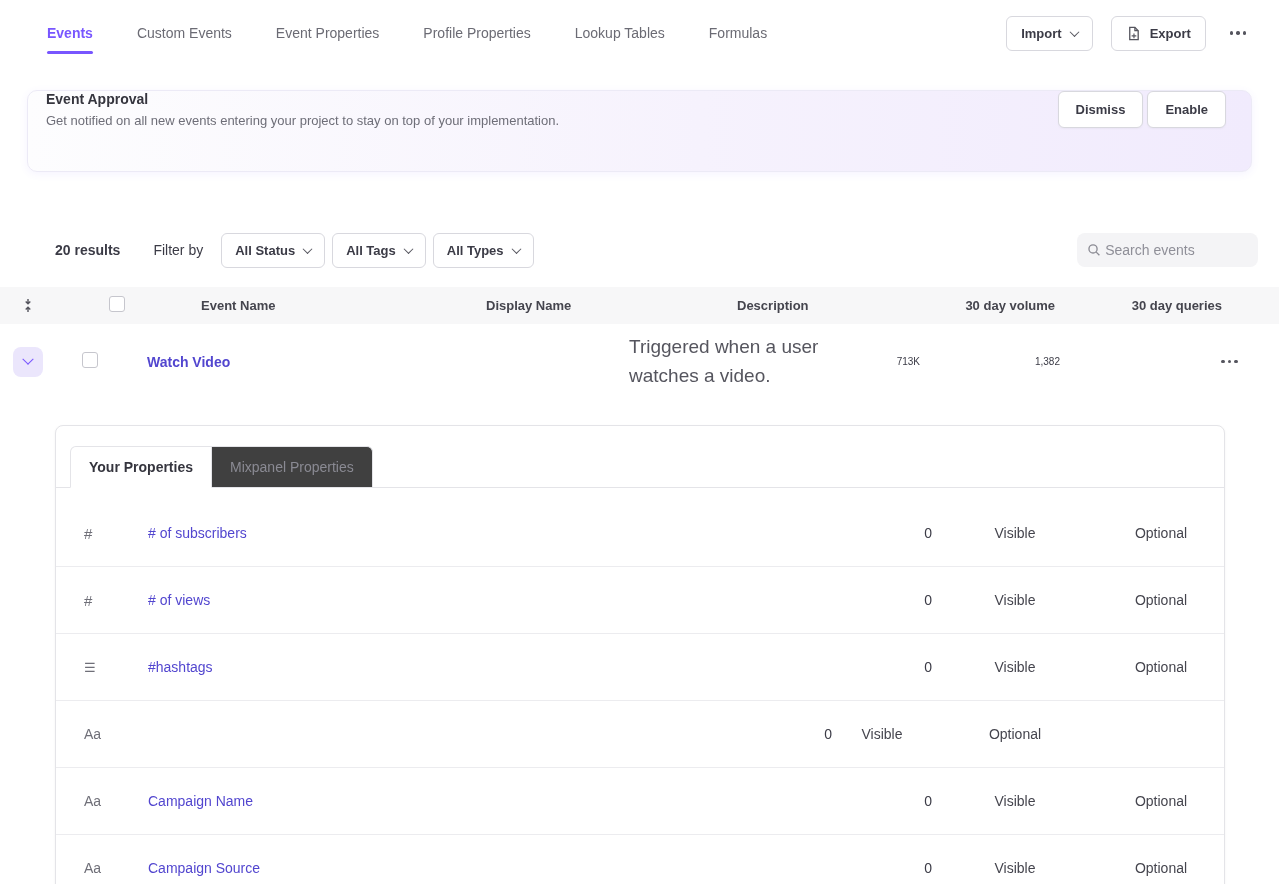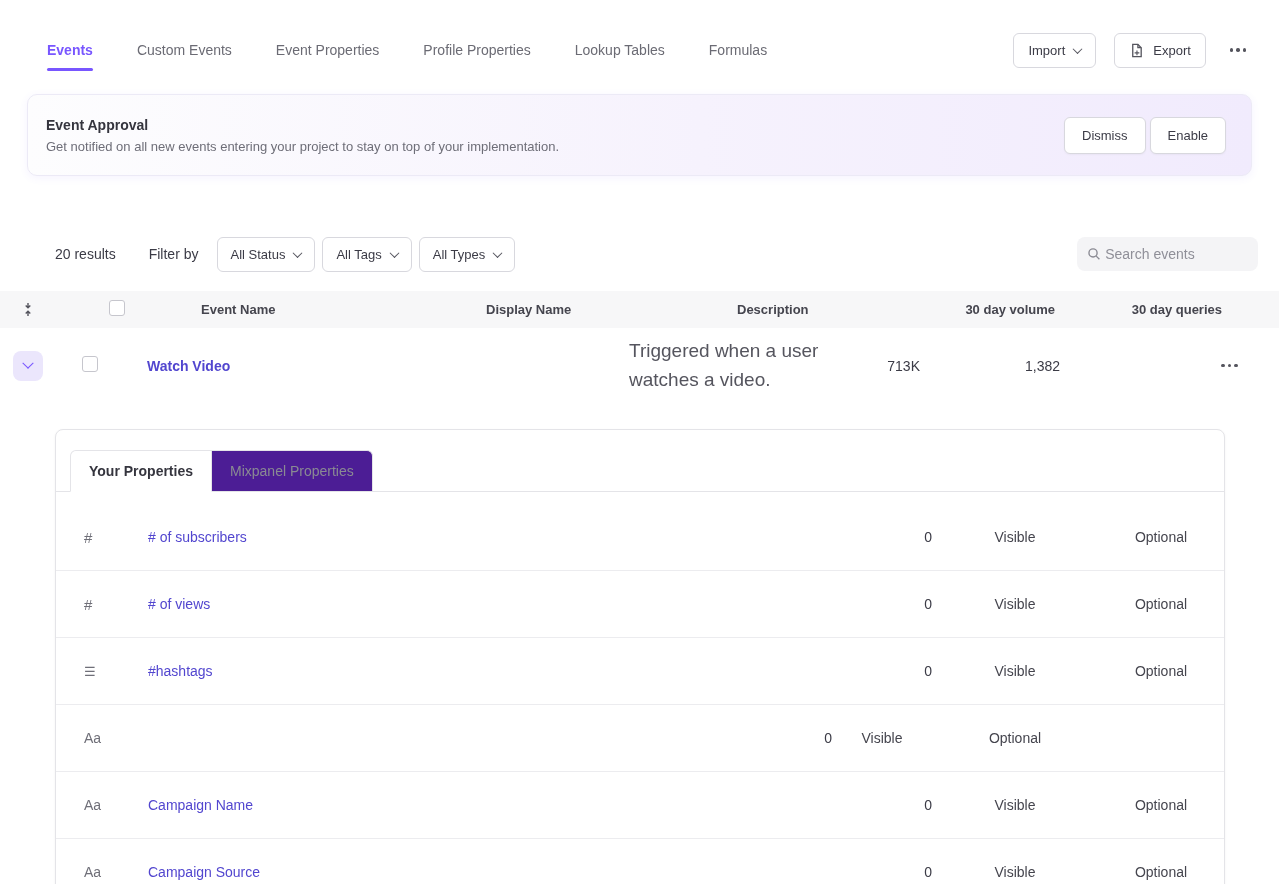--- a/index.html
+++ b/index.html
@@ -8,52 +8,52 @@
     font-family: "Liberation Sans", "DejaVu Sans", sans-serif;
     background:#ffffff; color:#3b3b46; overflow:hidden; position:relative;
     font-size:14px;
   }
   :root{
     --accent:#7856ff; --link:#5246cf; --ink:#3b3b46; --muted:#6e6e78;
     --border:#e5e5e9; --btn-border:#d8d8de;
   }
 
   
-  .topnav{ height:66px; display:flex; align-items:center; padding:0 27px 0 47px; background:#fff;margin-top:17px; }
+  .topnav{ height:66px; display:flex; align-items:center; padding:0 27px 0 47px; background:#fff; }
   .tabs{ display:flex; align-items:center; gap:44px; }
   .tab{ font-size:14px; color:#6b6b74; cursor:pointer; position:relative; white-space:nowrap; }
   .tab.active{ color:var(--accent); font-weight:700; }
   .tab.active::after{ content:""; position:absolute; left:0; right:0; bottom:-13px; height:3px; border-radius:3px; background:var(--accent); }
   .nav-actions{ margin-left:auto; display:flex; align-items:center; gap:18px; }
   .btn{
     display:inline-flex; align-items:center; gap:9px; padding:9px 14px;
     background:#fff; border:1px solid var(--btn-border); border-radius:6px;
-    font-size:13px; font-weight:400; color:var(--ink); cursor:pointer;
+    font-size:13px; font-weight:700; color:var(--ink); cursor:pointer;
     font-family:inherit;
   }
   .chev{ width:7px; height:7px; border-right:1.6px solid #55555e; border-bottom:1.6px solid #55555e; transform:rotate(45deg) translate(-1px,-1px); display:inline-block; }
   .dots{ display:inline-flex; gap:3px; align-items:center; }
   .dots i{ width:3.4px; height:3.4px; border-radius:50%; background:#55555e; }
   .more-btn{ padding:6px; cursor:pointer; display:inline-flex; }
 
   
   .banner{
-    margin:11px 27px 0; height:82px; border-radius:10px;
+    margin:24px 27px 0; height:82px; border-radius:10px;
     background:linear-gradient(90deg,#fdfdfe 0%, #f6f2fd 55%, #f1ebfd 100%);
     border:1px solid #eceaf6; box-shadow:0 2px 8px rgba(120,86,255,0.07);
-    display:flex; align-items:center; padding:0 25px 0 18px;
+    display:flex; align-items:flex-start; padding:0 25px 0 18px;
   }
   .banner-title{ font-size:14px; font-weight:700; color:#35353e; margin-bottom:6px; }
   .banner-desc{ font-size:13px; color:#6e6e78; }
   .banner-actions{ margin-left:auto; display:flex; gap:4px; }
   .banner .btn{ box-shadow:0 1px 2px rgba(0,0,0,0.04); padding:10px 17px; }
 
   
   .filter-row{ margin-top:60px; height:36px; display:flex; align-items:center; padding-left:55px; }
-  .results{ font-weight:400; font-size:14px; color:var(--ink); }
+  .results{ font-weight:700; font-size:14px; color:var(--ink); }
   .filter-by{ margin-left:33px; margin-right:18px; font-size:14px; color:var(--ink); }
   .filter-row .btn{ margin-right:7px; padding:9px 13px; }
   .search{
     margin-left:auto; margin-right:21px; width:181px; height:34px;
     background:#f4f4f6; border-radius:8px; display:flex; align-items:center; padding:0 10px; gap:4px;
   }
   .search input{
     border:none; outline:none; background:transparent; width:100%;
     font-size:14px; color:var(--ink); font-family:inherit;
   }
@@ -65,35 +65,35 @@
   .thead .hcell{ font-size:13px; font-weight:700; color:#45454e; }
   .pl{ padding-left:27px;font-weight:bold; }
   .ar{ text-align:right; }
   .c-owners{ padding-left:48px; }
   .c-more{ display:flex; justify-content:center; }
   .c-expand{ display:flex; justify-content:center; }
   .checkbox{ width:16px; height:16px; border:1.5px solid #c6c6cd; border-radius:3px; background:#fff; display:inline-block; cursor:pointer; }
   .trow{ min-height:60px; }
   .event-link{ color:var(--link); text-decoration:none; font-size:14px; cursor:pointer; }
   .desc{ font-size:19px; color:#55555e; line-height:1.5; padding:9px 0 9px 27px; }
-  .num{ font-size:14px; color:var(--ink); }
+  .num{ font-size:10px; color:var(--ink); }
   .expand-btn{
     width:30px; height:30px; border-radius:8px; background:#ebe6fc; border:none;
     display:flex; align-items:center; justify-content:center; cursor:pointer;
   }
   .expand-btn .chev{ border-color:var(--accent); width:8px; height:8px; transform:rotate(45deg) translate(-2px,-2px); }
 
   
   .panel{
     margin:26px 54px 0 55px; width:1170px; background:#fff;
     border:1px solid #e4e4e8; border-radius:8px; box-shadow:0 1px 3px rgba(0,0,0,0.05);
   }
   .tabset{ display:flex; padding:20px 14px 0; border-bottom:1px solid #e4e4e8; }
   .ptab{
-    padding:12px 18px; font-size:14px; color:#8a8a93; background:#4c1d95;
+    padding:12px 18px; font-size:14px; color:#8a8a93; background:#404040;
     border:1px solid #e4e4e8; margin-bottom:-1px; cursor:pointer;
   }
   .ptab + .ptab{ border-left:none; border-radius:0 6px 0 0; }
   .ptab:first-child{ border-radius:6px 0 0 0; }
   .ptab.active{ background:#fff; color:#35353e; font-weight:700; border-bottom-color:#fff; }
   .prows{ padding-top:12px; }
   .prow{
     display:grid; grid-template-columns:92px 1fr 100px 166px 126px;
     align-items:center; height:67px; border-bottom:1px solid #ececef;
   }

